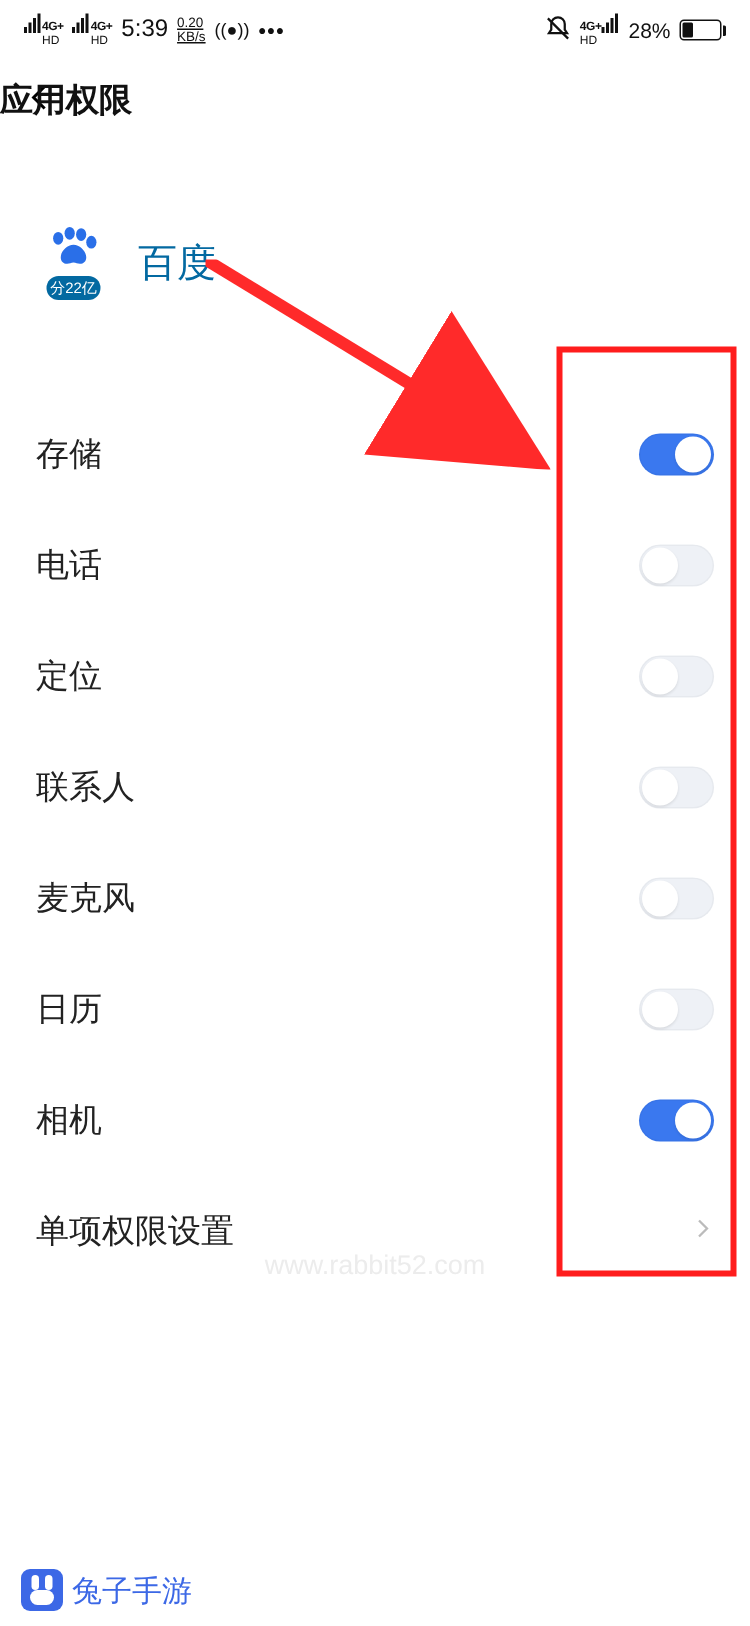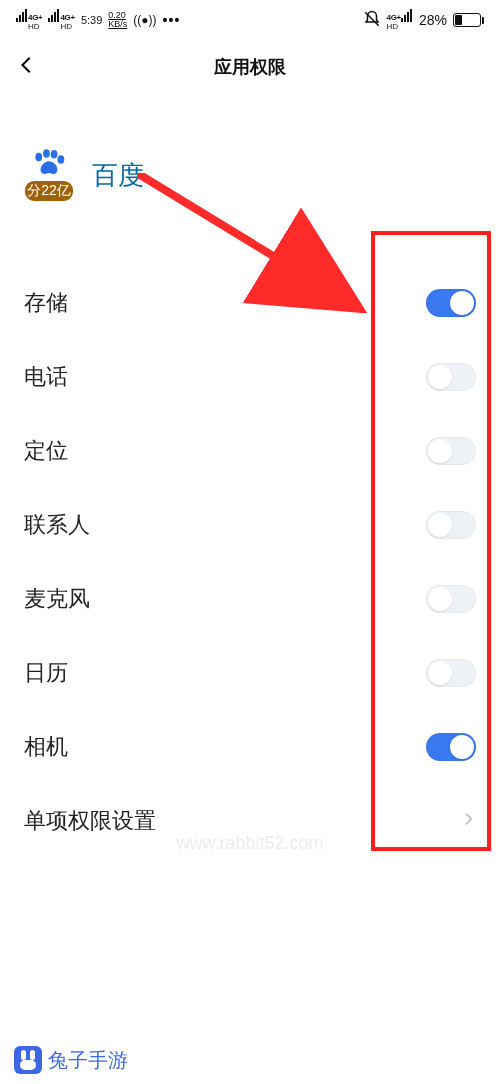--- a/index.html
+++ b/index.html
@@ -26,21 +26,21 @@
     .status-right { margin-left:auto; display:flex; align-items:center; gap:6px;}
     .sig-combo { display:flex; align-items:flex-start; }
     .sig-bars { display:inline-flex; align-items:flex-end; gap:1px; margin-right:1px;}
     .sig-bars span { width:2px; background:#111; display:inline-block;}
     .sig-bars span:nth-child(1){height:4px}
     .sig-bars span:nth-child(2){height:7px}
     .sig-bars span:nth-child(3){height:10px}
     .sig-bars span:nth-child(4){height:13px}
     .sig-label{ font-size:8px; line-height:8px; letter-spacing:-0.3px; font-weight:600}
     .sub-label{ font-size:8px; line-height:8px; display:block}
-    .time-txt{ font-size:11px; font-weight:500;}
+    .time-txt{ font-size:16px; font-weight:500;}
     .kbs{ text-align:left;text-decoration:underline;}
     .kbs span{ font-size:9px; display:block; line-height:9px;}
     .wifi-dot{ font-size:12px;}
     .dots{ font-size:14px; font-weight:700; letter-spacing:1px;}
     .mute-icon svg{ width:18px; height:18px; fill:none; stroke:#111; stroke-width:2;}
     .pct{ font-size:14px;}
     .battery{ display:inline-flex; align-items:center;}
     .battery-body{ width:28px; height:14px; border:1.5px solid #111; border-radius:3px; position:relative; }
     .battery-cap{ width:2px; height:7px; background:#111; border-radius:0 1px 1px 0; margin-left:1px;}
     .battery-fill{ position:absolute; left:1px; top:1px; bottom:1px; width:28%; background:#111; border-radius:1px;}
@@ -49,44 +49,43 @@
       height:54px;
       display:flex;
       align-items:center;
       padding:0 16px;
       position:relative;
     }
     .back-btn svg{ width:22px; height:22px; stroke:#000; stroke-width:2.2; fill:none;}
     .page-title{
       position:absolute;
       left:0; right:0;
-      text-align:center;
-      font-size:18px;
+      font-size:22px;
       font-weight:600;
       pointer-events:none;
     }
     
     .app-row{
       margin-top:56px;
       display:flex;
       align-items:center;
       padding:0 24px;
       gap:18px;
     }
     .app-icon{
       width:50px; height:50px;
       display:flex; flex-direction:column; align-items:center; justify-content:center;
       border-radius:10px;
     }
     .baidu-paw svg{ width:34px; height:26px; fill:#2a6fe8;}
     .baidu-tag{
       margin-top:2px;
-      background:#a16207;
+      background:#0369a1;
       color:#fff;
-      font-size:14px;
+      font-size:10px;
       padding:1px 2px;
       border-radius:9px;
     }
     .app-name{ font-size:26px; color:#0369a1;}
     
     .perm-list{ margin-top:66px; padding:0 24px;}
     .perm-row{
       height:74px;
       display:flex;
       align-items:center;

